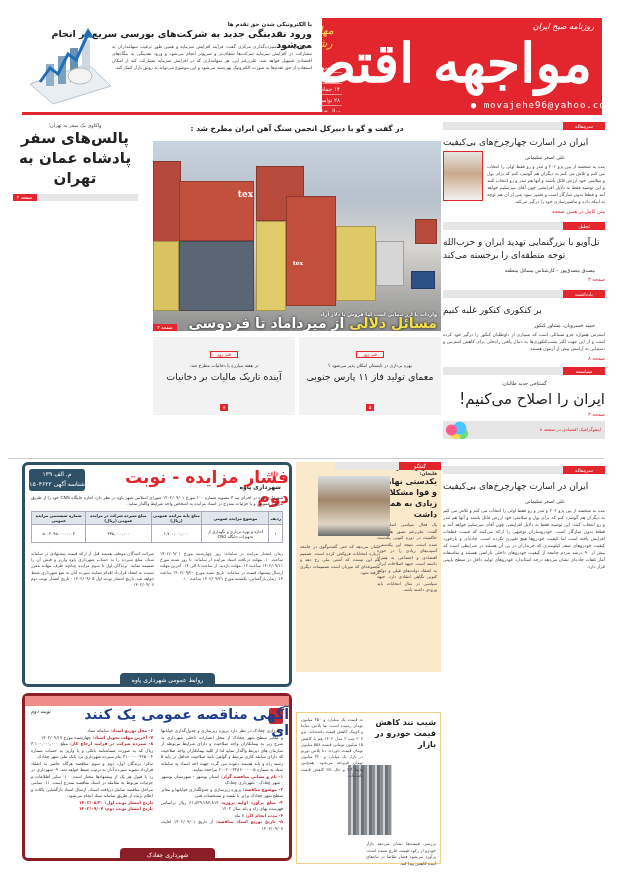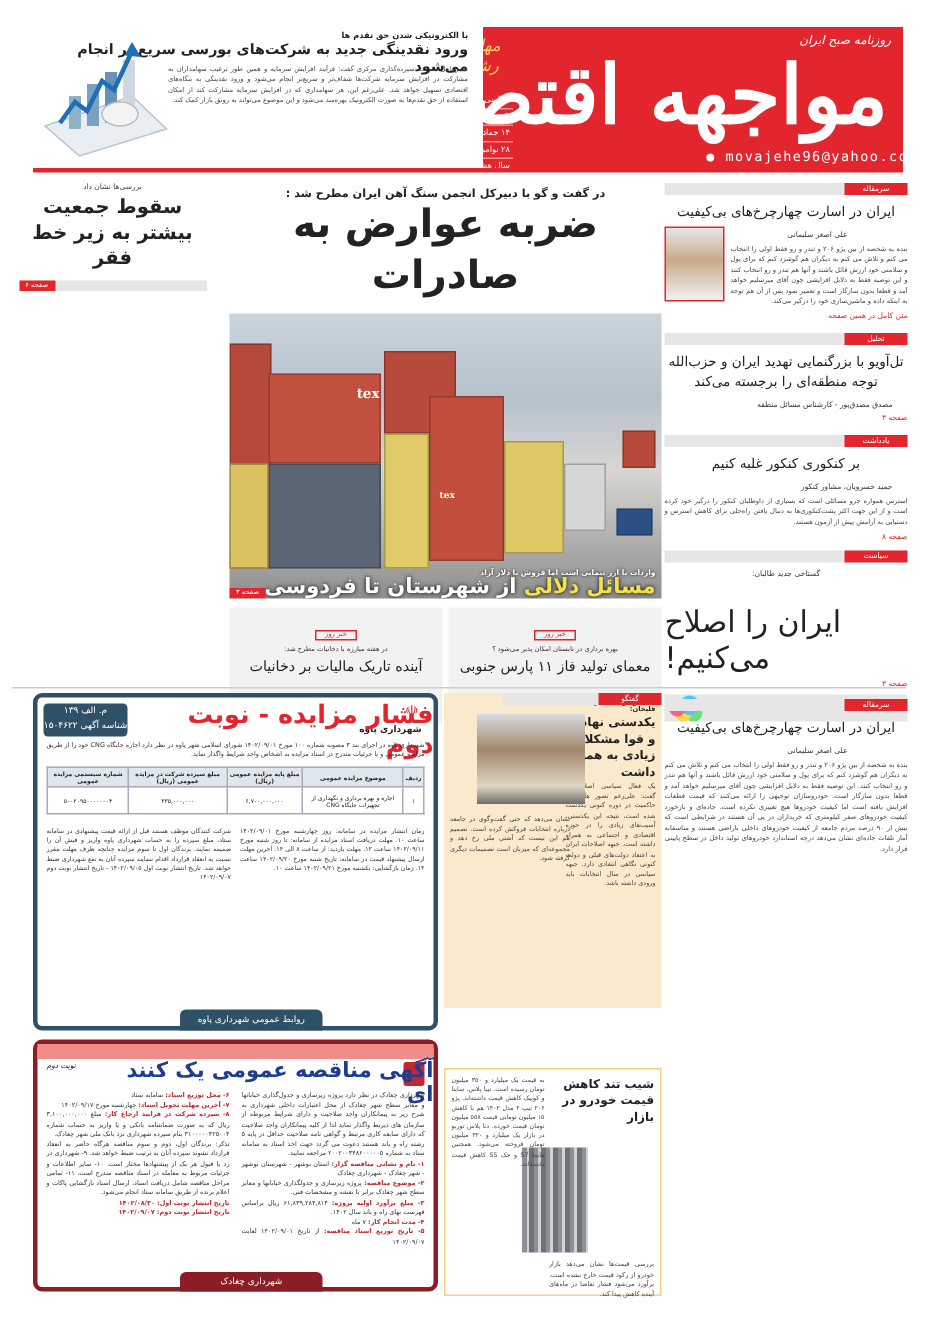--- a/index.html
+++ b/index.html
@@ -39,26 +39,26 @@
 .photo-hl .yel{color:#f5e04a}
 .mini-row{display:flex;gap:4px;margin-top:6px;direction:rtl}
 .mini{flex:1;background:#f2f2f2;height:78px;text-align:center;padding-top:4px;position:relative}
 .mini-tag{display:inline-block;border:1px solid #e3262d;color:#e3262d;font-size:4.5px;padding:0 6px}
 .mini-kick{font-size:4.5px;margin-top:3px;color:#333}
 .mini-hl{font-size:9.5px;line-height:13px;margin-top:2px}
 .mini-num{position:absolute;bottom:4px;left:50%;margin-left:-4px;width:8px;height:7px;background:#e3262d;color:#fff;font-size:5px;line-height:7px}
 .col-right{left:443px;top:118px;width:162px}
 .label-bar{height:8px;background:#e6e6e6;position:relative;margin-top:4px}
 .label-tag{position:absolute;right:0;top:0;width:42px;height:8px;background:#e3262d;color:#fff;font-size:5px;line-height:8px;text-align:center}
-.r-hl{text-align:center;font-size:9px;line-height:13px;margin-top:6px}
+.r-hl{text-align:left;font-size:9px;line-height:13px;margin-top:6px}
 .r-author{font-size:5px;color:#333;margin-top:5px;padding-right:40px}
 .r-text{font-size:4.5px;line-height:7px;color:#444;text-align:justify;margin-top:3px}
 .portrait{float:left;width:40px;height:50px;border:1px solid #e3262d;margin:2px 4px 0 0;background:linear-gradient(180deg,#e6e6e6,#caa98a 45%,#f2f2f2)}
 .red-link{color:#e3262d;font-size:5px;margin-top:3px}
-.big-r{text-align:left;font-size:20px;margin-top:16px}
+.big-r{text-align:right;font-size:15px;margin-top:4px}
 .infograph{height:18px;background:#e6e6e6;margin-top:4px;position:relative;font-size:4.5px;color:#e3262d;line-height:18px;padding-right:4px}
 .infograph .blob{position:absolute;left:0;top:0;width:28px;height:18px;background:radial-gradient(circle at 30% 50%,#ff5c8a 0 5px,transparent 6px),radial-gradient(circle at 60% 40%,#4cc3ff 0 6px,transparent 7px),radial-gradient(circle at 45% 70%,#ffd54a 0 5px,transparent 6px),radial-gradient(circle at 70% 70%,#6be07a 0 5px,transparent 6px)}
 .hr-line{left:8px;top:458px;width:596px;height:1px;background:#ccc}
 .ad1{left:22px;top:462px;width:270px;height:225px;border:3px solid #2e5168;border-radius:6px;background:#fff}
 .ad1-title{position:absolute;left:70px;top:2px;color:#e3262d;font-size:17px;font-weight:900}
 .ad1-badge{position:absolute;left:4px;top:4px;width:56px;height:22px;background:#2e5168;color:#fff;font-size:6px;line-height:10px;text-align:center;border-radius:3px}
 .ad1-org{position:absolute;right:8px;top:18px;font-size:6px;font-weight:bold}
 .ad1-emblem{position:absolute;right:10px;top:4px;font-size:10px;color:#e3262d}
 .ad1-text{position:absolute;right:6px;left:6px;top:30px;font-size:4.3px;line-height:6px;color:#333;text-align:justify}
 .ad1-table{position:absolute;right:6px;left:6px;top:46px;border-collapse:collapse;font-size:4px;width:252px}
@@ -117,47 +117,46 @@
     <polyline points="12,58 22,44 30,50 40,30 48,36 60,10" fill="none" stroke="#1e6fb8" stroke-width="3"></polyline>
     <polygon points="60,4 66,14 55,13" fill="#1e6fb8"></polygon>
     <ellipse cx="52" cy="52" rx="12" ry="8" fill="#f3f3f3" stroke="#bbb"></ellipse>
   </svg>
 </div>
 <div class="abs web">● <span>www.movajehe.ir</span></div>
 <div class="abs mast-bottom"></div>
 
 <div class="abs col-left">
   <div class="sec-box">
-    <div class="kicker">بررسی‌ها نشان داد</div>
-    <div class="hl">سقوط جمعیت بیشتر به زیر خط فقر</div>
+    <div class="kicker">واکاوی یک سفر به تهران؛</div>
+    <div class="hl-lg">پالس‌های سفر پادشاه عمان به تهران</div>
     <div class="pg-bar">
-        <span class="pg-tag">صفحه ۶</span>
+        <span class="pg-tag">صفحه ۳</span>
       </div>
   </div>
 </div>
 
 <div class="abs col-mid">
   <div class="main-kicker">در گفت و گو با دبیرکل انجمن سنگ آهن ایران مطرح شد :</div>
-  <div class="main-hl">ضربه عوارض به صادرات</div>
   <div class="photo">
     <div class="cont" style="left:0;top:20px;width:28px;height:150px;background:#b5493b"></div>
     <div class="cont" style="left:26px;top:40px;width:75px;height:60px;background:#c2503f"><span style="color:#fff;font-family:'DejaVu Serif',serif;font-size:9px;font-weight:bold;margin-left:6px">tex</span></div>
     <div class="cont" style="left:26px;top:100px;width:75px;height:70px;background:#5a6674"></div>
     <div class="cont" style="left:0;top:100px;width:26px;height:70px;background:#d9c25f"></div>
     <div class="cont" style="left:103px;top:25px;width:48px;height:55px;background:#b84a3b"></div>
     <div class="cont" style="left:103px;top:80px;width:30px;height:90px;background:#e0cb68"></div>
     <div class="cont" style="left:133px;top:55px;width:50px;height:110px;background:#c24f3e">
         <span style="color:#fff;font-family:'DejaVu Serif',serif;font-size:6px;font-weight:bold;position:absolute;top:62px;left:6px">tex</span>
       </div>
     <div class="cont" style="left:183px;top:85px;width:40px;height:75px;background:#dfc866"></div>
     <div class="cont" style="left:223px;top:100px;width:28px;height:45px;background:#d6d6d6"></div>
     <div class="cont" style="left:262px;top:78px;width:22px;height:25px;background:#b84a3b"></div>
     <div class="cont" style="left:258px;top:130px;width:24px;height:18px;background:#2c4f86"></div>
     <div class="photo-cap">واردات با ارز نیمایی است اما فروش با دلار آزاد</div>
-    <div class="photo-hl"><span class="yel">مسائل دلالی</span> <span>از شهرستان تا فردوسی</span></div>
+    <div class="photo-hl"><span class="yel">مسائل دلالی</span> <span>از میرداماد تا فردوسی</span></div>
     <span class="pg-tag" style="left:0;bottom:0;top:auto;position:absolute">صفحه ۳</span>
   </div>
   <div class="mini-row">
     <div class="mini">
       <span class="mini-tag">خبر روز</span>
       <div class="mini-kick">بهره برداری در تابستان امکان پذیر می‌شود ؟</div>
       <div class="mini-hl">معمای تولید فاز ۱۱ پارس جنوبی</div>
       <span class="mini-num">۵</span>
     </div>
     <div class="mini">

